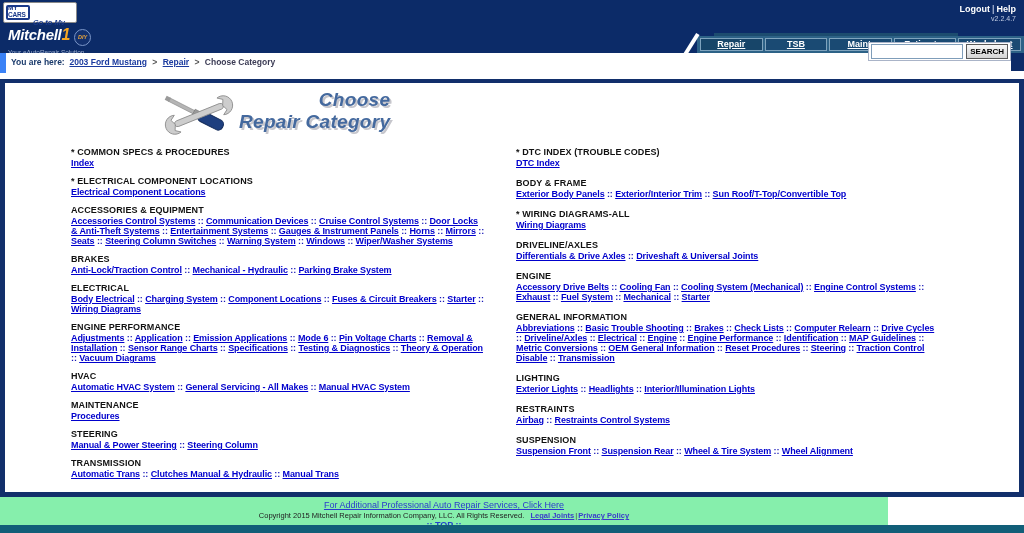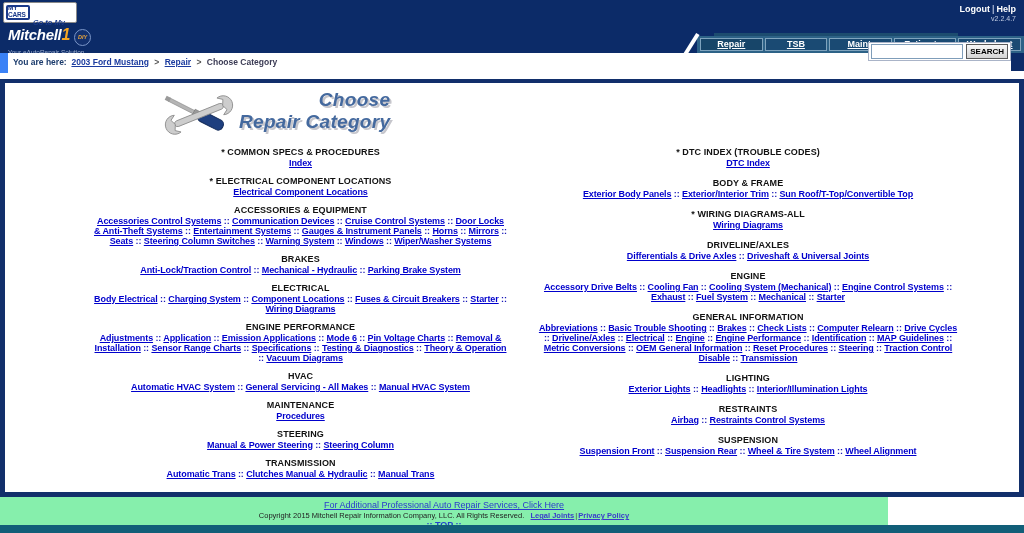--- a/index.html
+++ b/index.html
@@ -39,21 +39,21 @@
   .tabstrip{position:absolute;top:36px;left:697px;width:327px;height:17px;background:#2d6287;}
   .tabstrip-topline{position:absolute;top:33px;left:714px;width:244px;height:3px;background:#1c4c6f;}
   .slash{position:absolute;top:32px;left:689px;width:4px;height:26px;background:#fff;transform:rotate(32deg);}
   .tabs{display:flex;height:13px;margin-top:2px;padding:0 2px;}
   .tab{flex:1;margin:0 1px;background:#1a4a73;border:1px solid #7fa3bd;color:#fff;
     font-size:9px;font-weight:bold;text-decoration:underline;text-align:center;line-height:11px;cursor:pointer;}
   .tab.active{background:#174569;}
 
   
   .crumb-row{position:absolute;top:53px;left:0;width:1024px;height:20px;background:#fff;
-    border-left:8px solid #3b82f6;box-sizing:border-box;}
+    border-left:6px solid #3b82f6;box-sizing:border-box;}
   .crumbs{position:absolute;top:4px;left:5px;font-size:8.5px;font-weight:bold;color:#1a3a6b;}
   .crumbs a{color:#1a3a9e;text-decoration:underline;}
   .crumb-sep{color:#555;font-weight:bold;margin:0 3px;}
   .crumb-current{color:#3c3c55;}
 
   .navy-edge{position:absolute;top:53px;right:0;width:13px;height:18px;background:#0c2b68;}
   .search-wrap{position:absolute;top:42px;right:13px;width:143px;height:19px;background:#fff;
     border:1px solid #aab4c8;box-sizing:border-box;display:flex;align-items:center;padding:1px 2px;}
   .search-input{flex:1;height:13px;border:1px solid #7f9db9;font-size:9px;padding:0 2px;outline:none;min-width:0;}
   .search-btn{margin-left:3px;height:15px;font-size:8px;font-weight:bold;color:#000;
@@ -62,21 +62,21 @@
 
   
   .main-box{position:absolute;top:79px;left:0;right:0;bottom:36px;background:#fff;
     border:5px solid #122f6b;border-top-width:4px;box-sizing:border-box;}
   .banner{position:relative;height:64px;text-align:right;}
   .tools-icon{position:absolute;left:155px;top:4px;}
   .page-title{position:absolute;left:234px;top:6px;font-style:italic;font-weight:bold;
     color:#44699e;font-size:19px;line-height:22px;letter-spacing:0.3px;
     text-shadow:2px 2px 0 #c6c6cc;}
 
-  .columns{display:flex;padding-left:88px;text-align:center;}
+  .columns{display:flex;padding-left:66px;}
   .col{width:415px;}
   .col-right{margin-left:30px;width:420px;}
   .cat-section{margin-bottom:8px;}
   .col-right .cat-section{margin-bottom:10px;}
   .cat-heading{font-size:9px;font-weight:bold;color:#111;line-height:10px;margin-bottom:1px;letter-spacing:0.1px;}
   .cat-links{font-size:9px;font-weight:bold;line-height:10px;letter-spacing:-0.1px;}
   .cat-links a{color:#0000cc;text-decoration:underline;}
   .cat-links .sep{color:#1a1ab8;text-decoration:none;}
 
   

